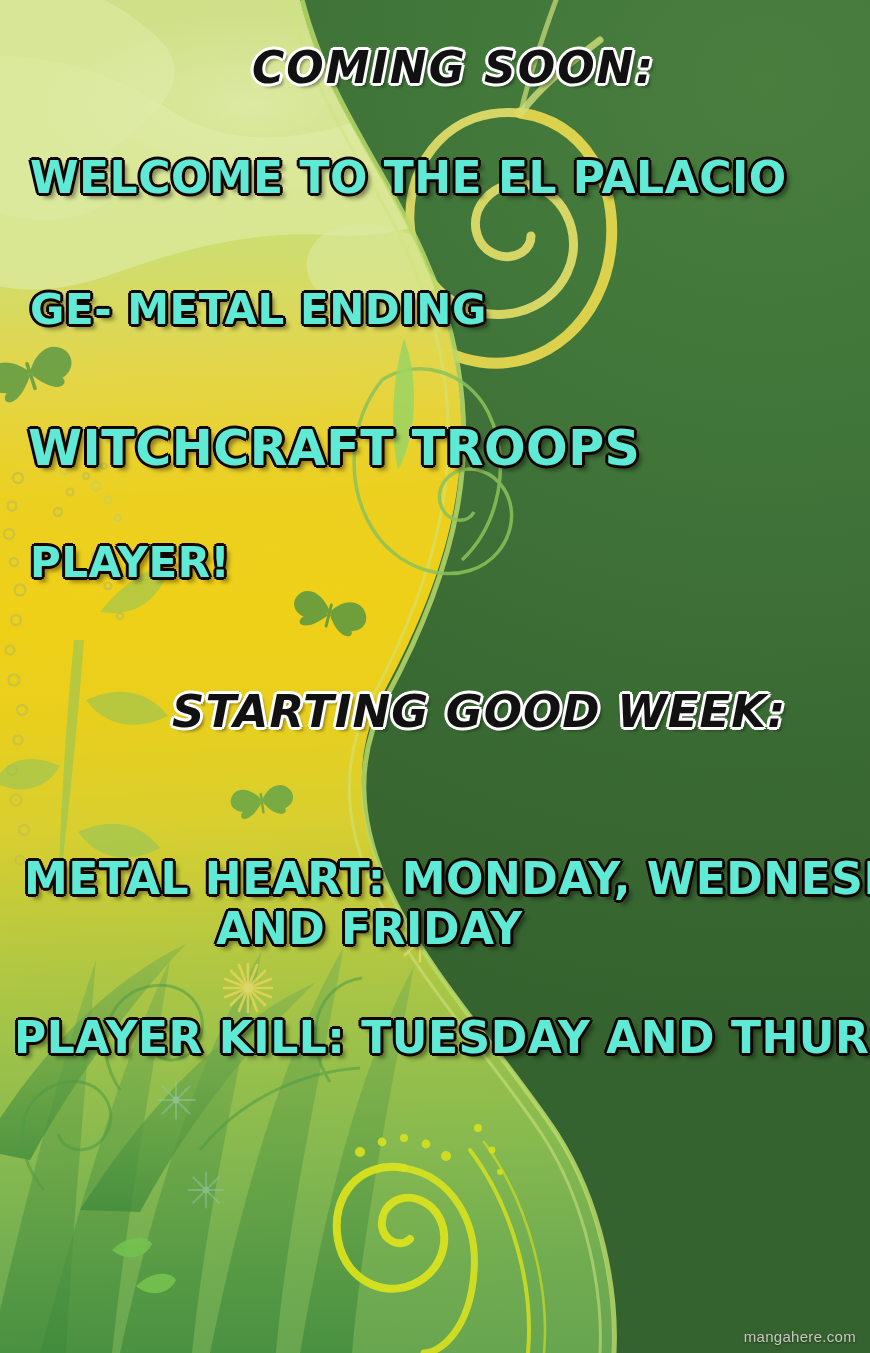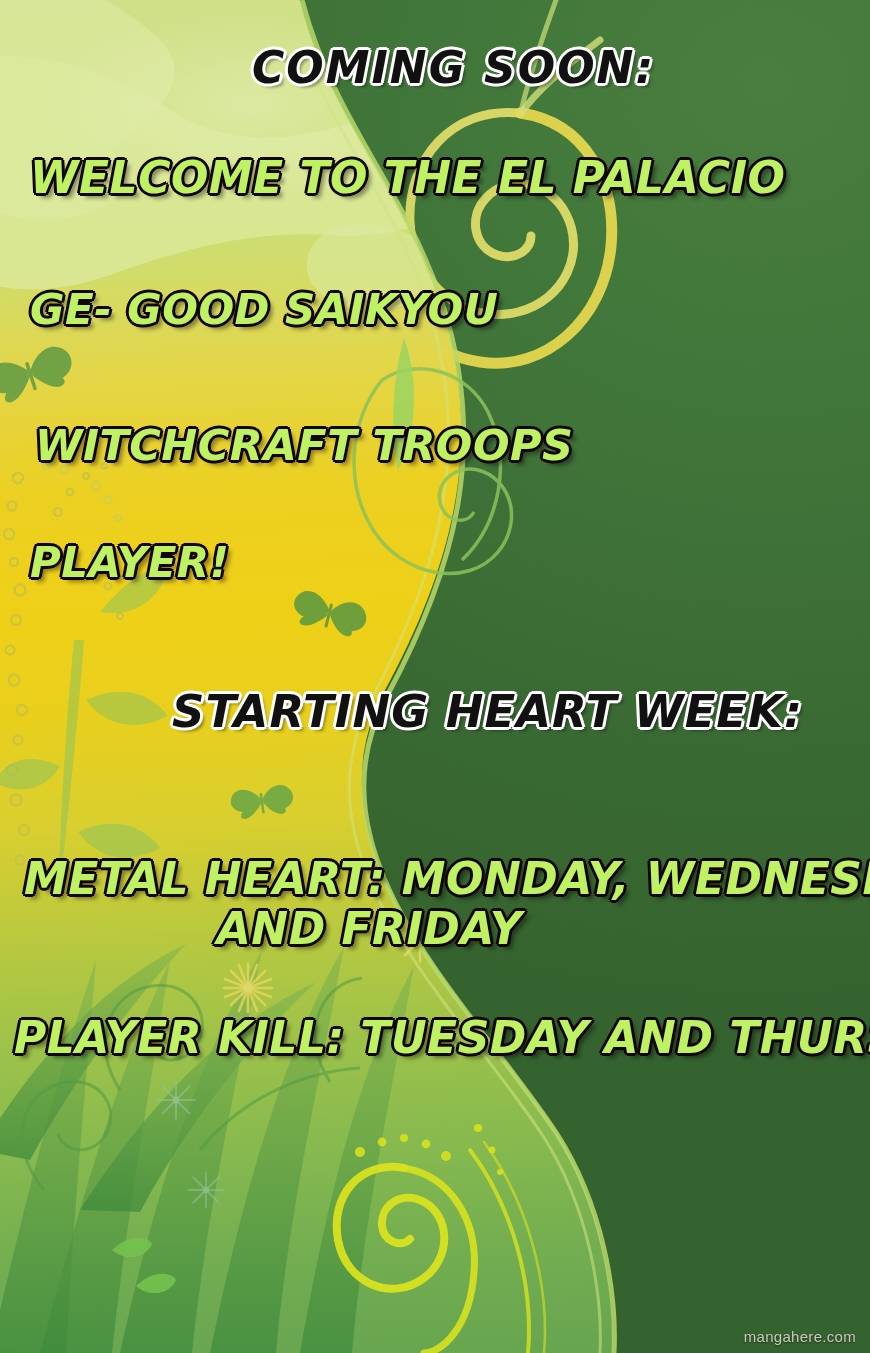--- a/index.html
+++ b/index.html
@@ -62,36 +62,35 @@
     text-shadow:
       -2px -2px 0 #ffffff,  2px -2px 0 #ffffff,
       -2px  2px 0 #ffffff,  2px  2px 0 #ffffff,
       -3px  0   0 #ffffff,  3px  0   0 #ffffff,
        0   -3px 0 #ffffff,  0    3px 0 #ffffff,
        4px  4px 3px rgba(0,0,0,.35);
   }
 
   
   .redline{
-    color:#bef264;
-    font-style:italic;
+    color:#5eead4;
     text-shadow:
       -2px -2px 0 #140505,  2px -2px 0 #140505,
       -2px  2px 0 #140505,  2px  2px 0 #140505,
       -3px  0   0 #140505,  3px  0   0 #140505,
        0   -3px 0 #140505,  0    3px 0 #140505,
        5px  5px 4px rgba(0,0,0,.40);
   }
 
   .h-coming{left:252px;top:42px;font-size:44px;letter-spacing:2px;}
   .h-starting{left:172px;top:685px;font-size:45px;letter-spacing:1px;}
 
   .r-welcome{left:30px;top:152px;font-size:44px;}
   .r-ge     {left:30px;top:285px;font-size:42px;}
-  .r-witch  {left:35px;top:420px;font-size:43px;text-align:right;}
+  .r-witch  {left:28px;top:420px;font-size:49px;text-align:right;}
   .r-saikyou{left:30px;top:538px;font-size:42px;}
   .r-metal1 {left:24px;top:853px;font-size:44px;}
   .r-metal2 {left:0;top:903px;width:739px;text-align:center;font-size:44px;}
   .r-player {left:14px;top:1012px;font-size:44px;}
 
   
   .watermark{
     position:absolute;
     right:14px;bottom:8px;
     color:#c9c9c0;
@@ -331,27 +330,27 @@
       <circle cx="118" cy="518" r="3"></circle>
       <circle cx="64" cy="470" r="4"></circle>
         <circle cx="46" cy="466" r="3.4"></circle>
     </g>
   </svg>
 
   <div class="txt heading h-coming">COMING SOON:</div>
 
   <div class="txt redline r-welcome">WELCOME TO THE EL PALACIO</div>
 
-  <div class="txt redline r-ge">GE- GOOD SAIKYOU</div>
+  <div class="txt redline r-ge">GE- METAL ENDING</div>
 
   <div class="txt redline r-witch">WITCHCRAFT TROOPS</div>
 
   <div class="txt redline r-saikyou">PLAYER!</div>
 
-  <div class="txt heading h-starting">STARTING HEART WEEK:</div>
+  <div class="txt heading h-starting">STARTING GOOD WEEK:</div>
 
   <div class="txt redline r-metal1">METAL HEART: MONDAY, WEDNESDAY</div>
 
   <div class="txt redline r-metal2">AND FRIDAY</div>
 
   <div class="txt redline r-player">PLAYER KILL: TUESDAY AND THURSDAY</div>
 
   <div class="watermark">mangahere.com</div>
 
 </div>

